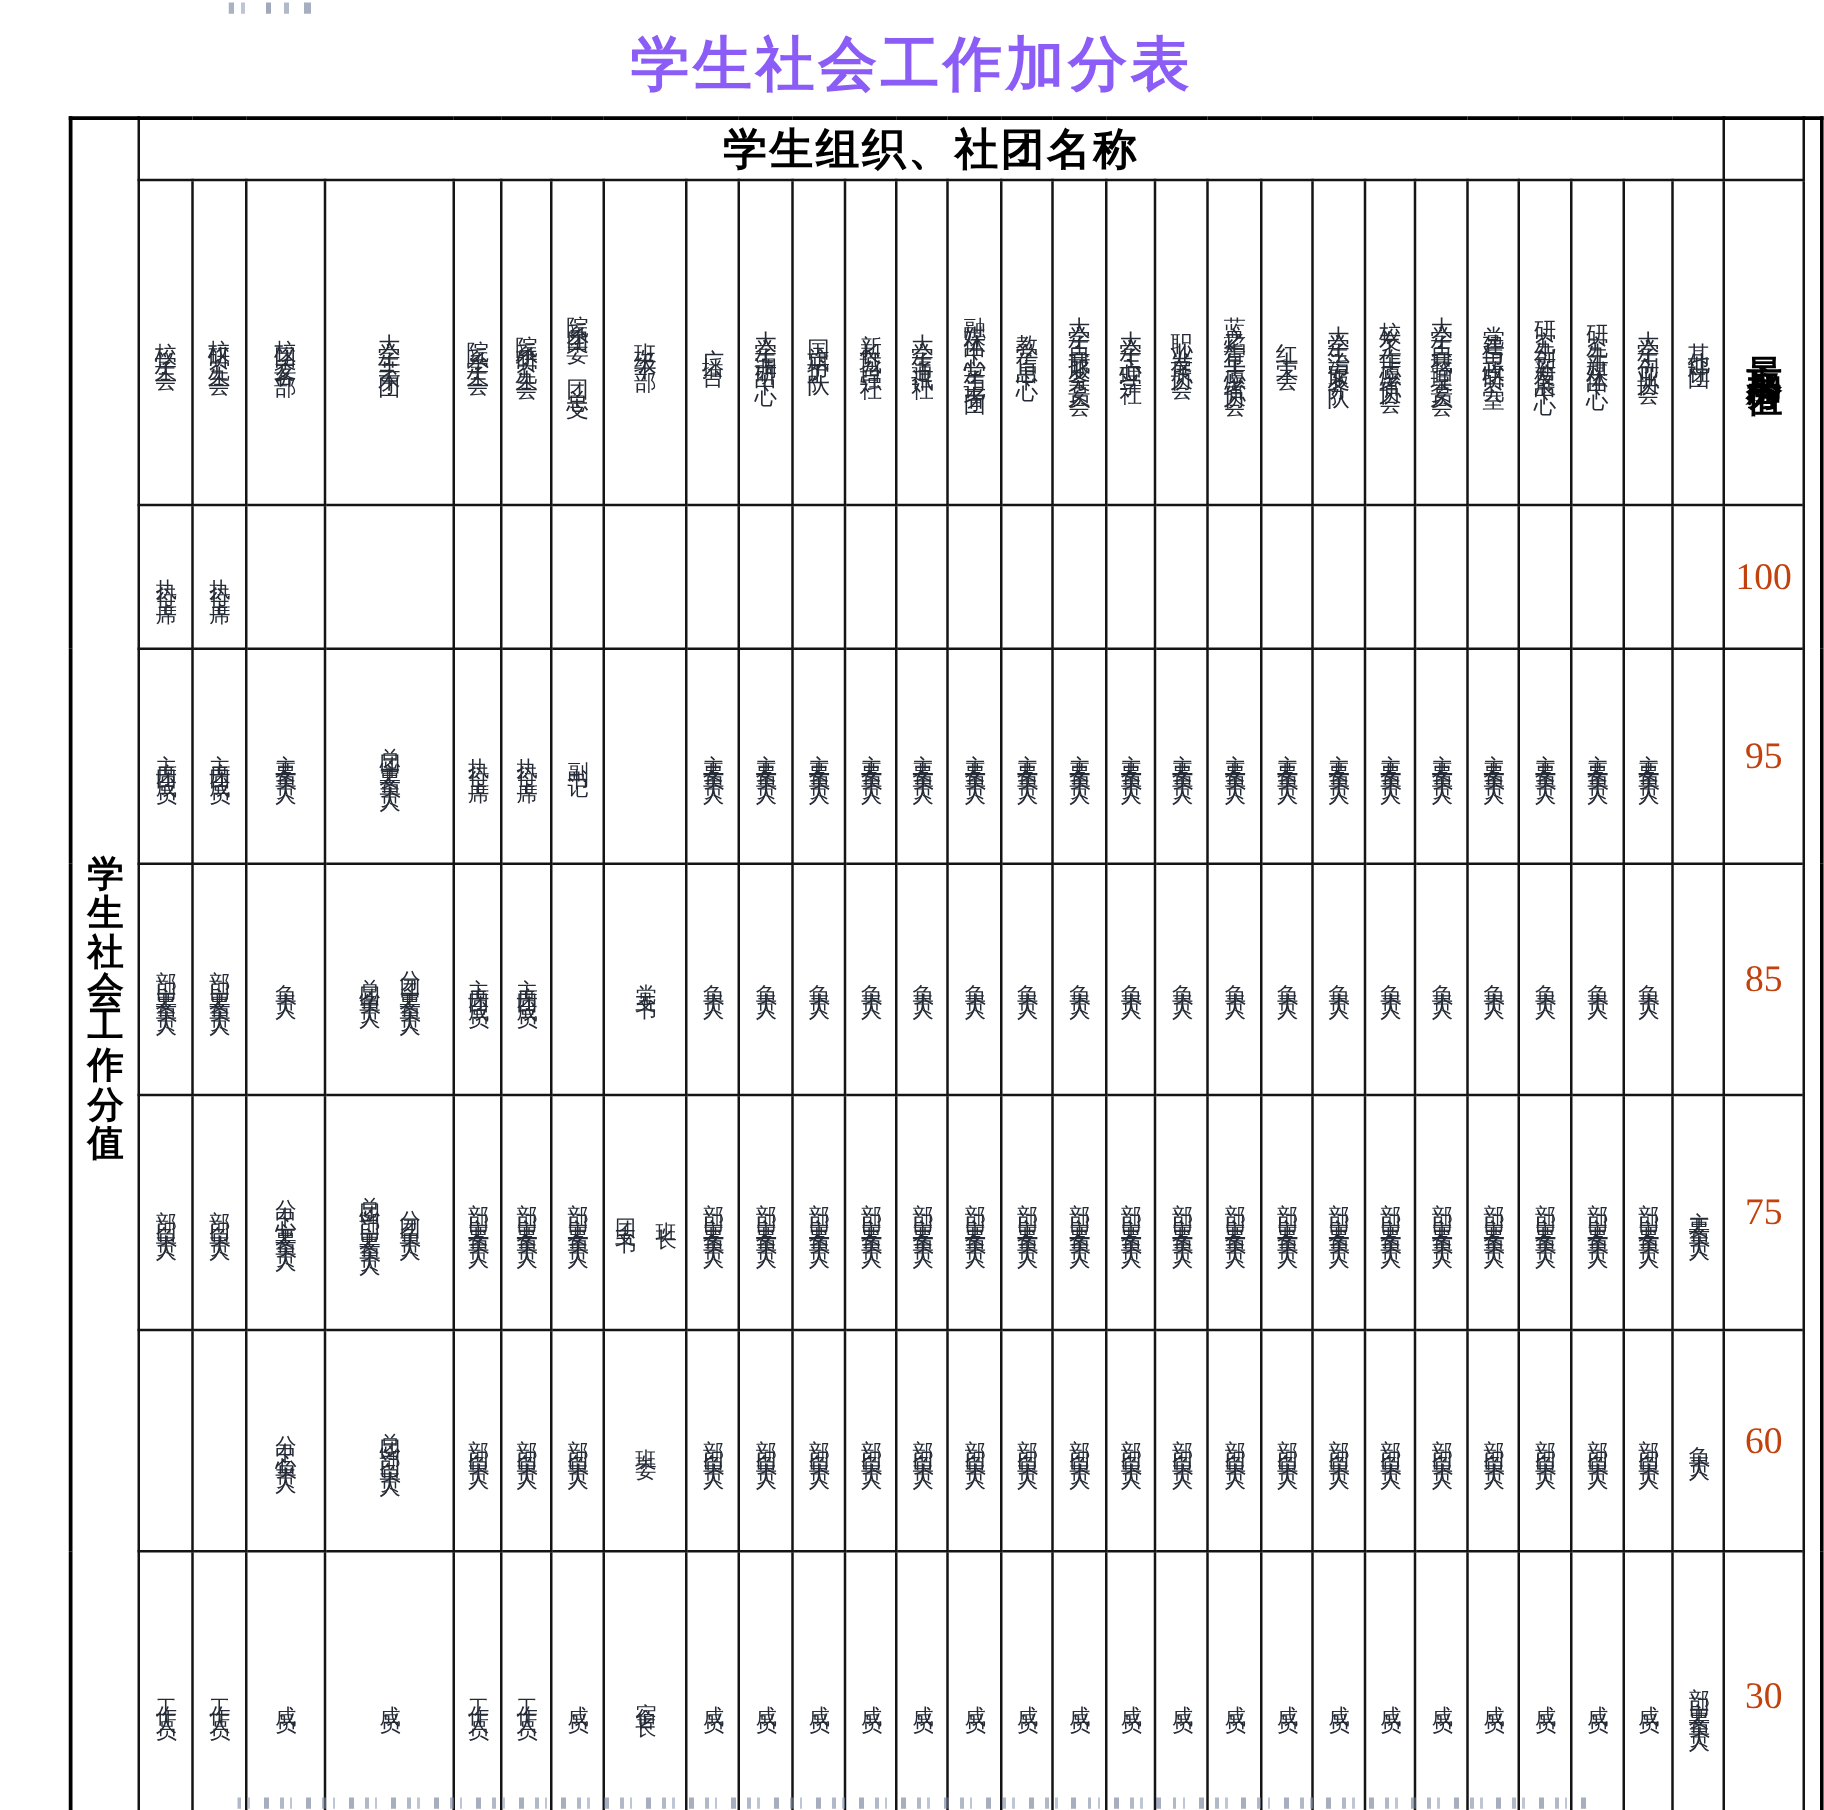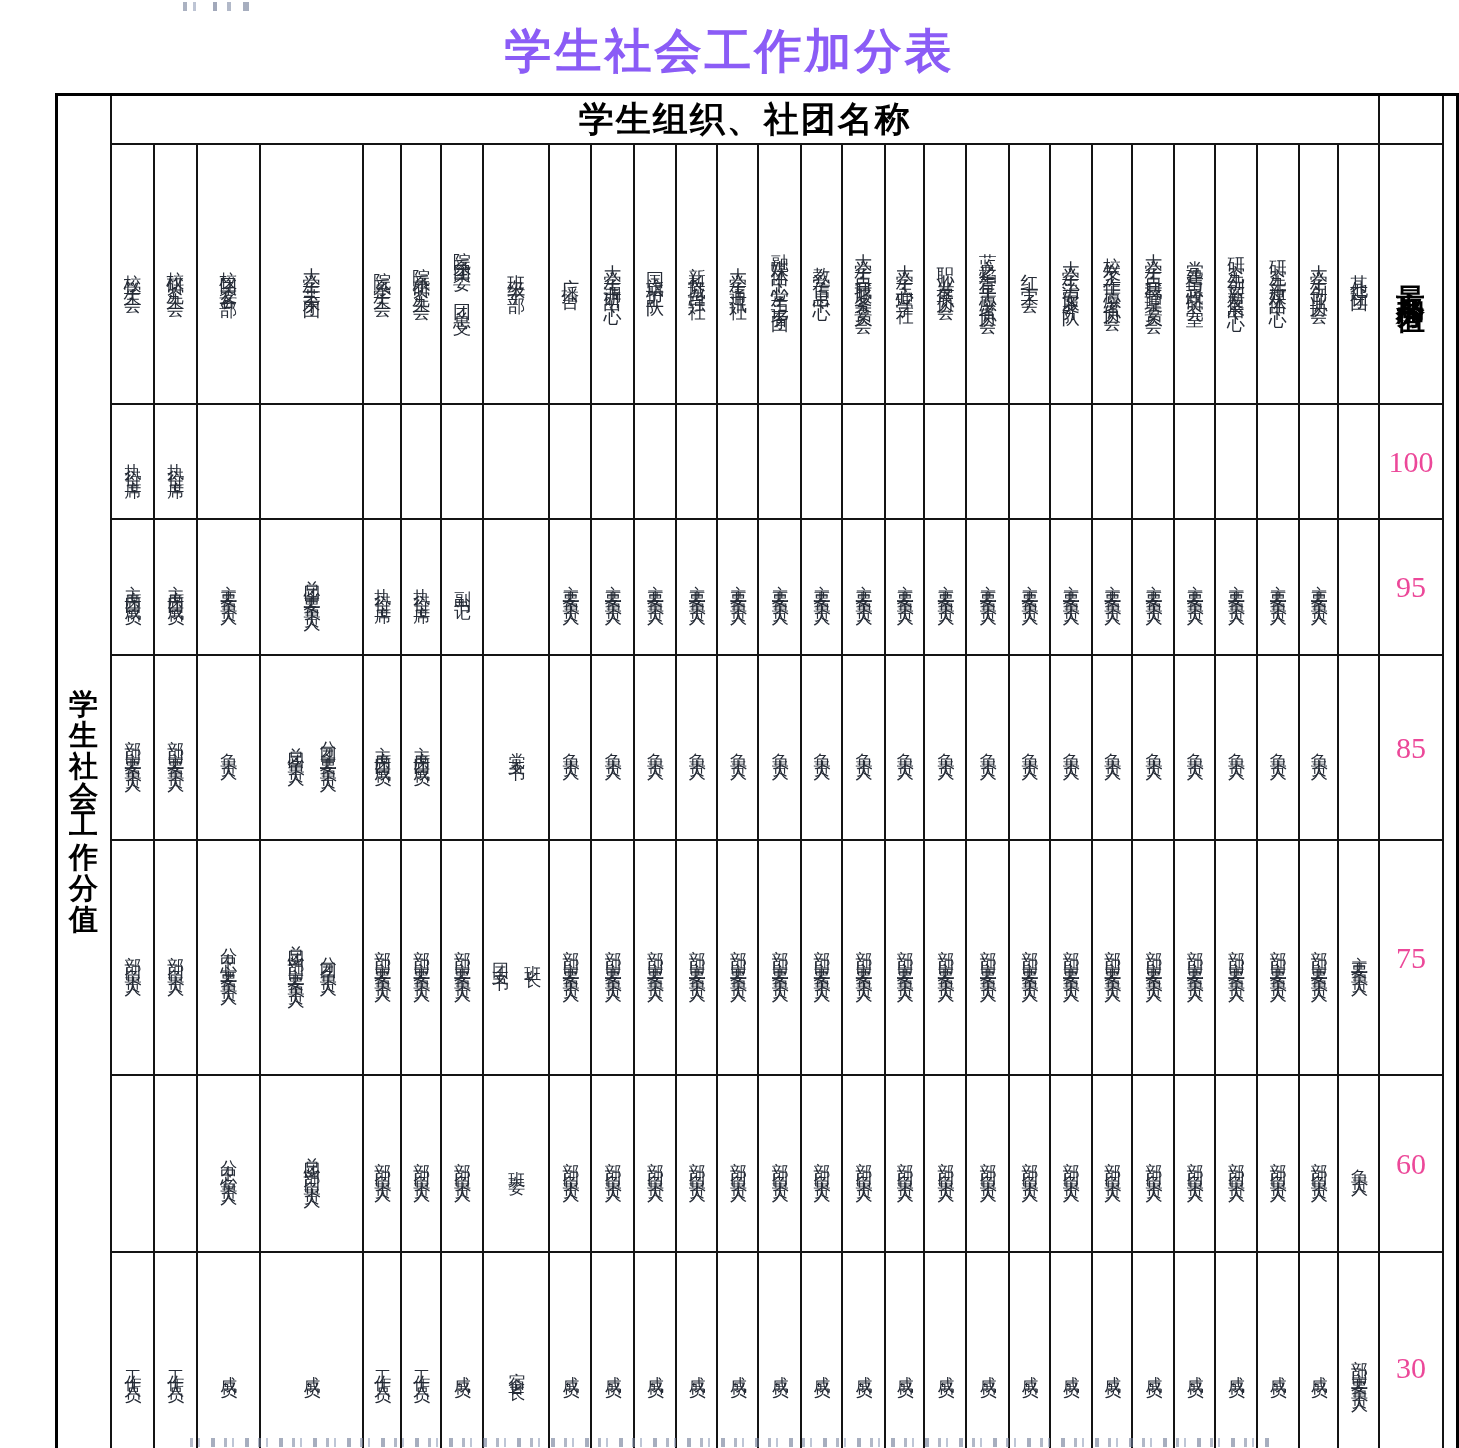--- a/index.html
+++ b/index.html
@@ -26,21 +26,21 @@
     writing-mode:vertical-rl;text-orientation:upright;
     display:inline-block;vertical-align:middle;white-space:pre-line;
   }
   .col-hdr{font-size:18px;letter-spacing:7px;line-height:1.9;color:#252b36;}
   .cell{font-size:17px;letter-spacing:6px;line-height:1.9;color:#252b36;}
   .max-hdr{font-size:29px;letter-spacing:5px;font-weight:bold;color:#000;}
   .row-label{font-size:29px;letter-spacing:31px;font-weight:bold;color:#000;}
   .h-header{font-size:35px;font-weight:bold;letter-spacing:2px;color:#000;}
   .score{
     font-family:"Liberation Serif","DejaVu Serif",serif;
-    font-size:30px;color:#ec4899;
+    font-size:30px;color:#c2410c;
   }
   
   .artifact-top{
     position:absolute;left:183px;top:2px;width:78px;height:9px;opacity:.65;
     background:linear-gradient(90deg,#7d88a0 0 4px,transparent 4px 10px,#9aa5bd 10px 13px,transparent 13px 30px,#6f7a95 30px 34px,transparent 34px 44px,#8893ab 44px 48px,transparent 48px 60px,#77829c 60px 66px,transparent 66px);
   }
   .artifact-bottom{
     position:absolute;left:190px;top:1438px;width:1085px;height:9px;opacity:.6;
     background:repeating-linear-gradient(90deg,#7e89a3 0 3px,transparent 3px 8px,#93a0bb 8px 10px,transparent 10px 21px,#6c7894 21px 25px,transparent 25px 34px);
   }
@@ -152,21 +152,21 @@
         <td><div class="v cell"></div></td>
         <td><div class="v cell"></div></td>
         <td><div class="v cell"></div></td>
         <td><div class="v cell"></div></td>
         <td><div class="v cell"></div></td>
         <td><div class="v cell"></div></td>
         <td>
           <div class="score">100</div>
         </td>
       </tr>
-      <tr style="height: 136px;">
+      <tr style="height: 172px;">
         <td><div class="v cell">主席团成员</div></td>
         <td><div class="v cell">主席团成员</div></td>
         <td><div class="v cell">主要负责人</div></td>
         <td><div class="v cell">总团主要负责人</div></td>
         <td><div class="v cell">执行主席</div></td>
         <td><div class="v cell">执行主席</div></td>
         <td><div class="v cell">副书记</div></td>
         <td><div class="v cell"></div></td>
         <td><div class="v cell">主要负责人</div></td>
         <td><div class="v cell">主要负责人</div></td>
@@ -219,21 +219,21 @@
         <td><div class="v cell">负责人</div></td>
         <td><div class="v cell">负责人</div></td>
         <td><div class="v cell">负责人</div></td>
         <td><div class="v cell">负责人</div></td>
         <td><div class="v cell">负责人</div></td>
         <td><div class="v cell"></div></td>
         <td>
           <div class="score">85</div>
         </td>
       </tr>
-      <tr style="height: 235px;">
+      <tr style="height: 188px;">
         <td><div class="v cell">部门负责人</div></td>
         <td><div class="v cell">部门负责人</div></td>
         <td><div class="v cell">分中心主要负责人</div></td>
         <td><div class="v cell">分团负责人
 总团部门主要负责人</div></td>
         <td><div class="v cell">部门主要负责人</div></td>
         <td><div class="v cell">部门主要负责人</div></td>
         <td><div class="v cell">部门主要负责人</div></td>
         <td><div class="v cell">班长
 团支书</div></td>

